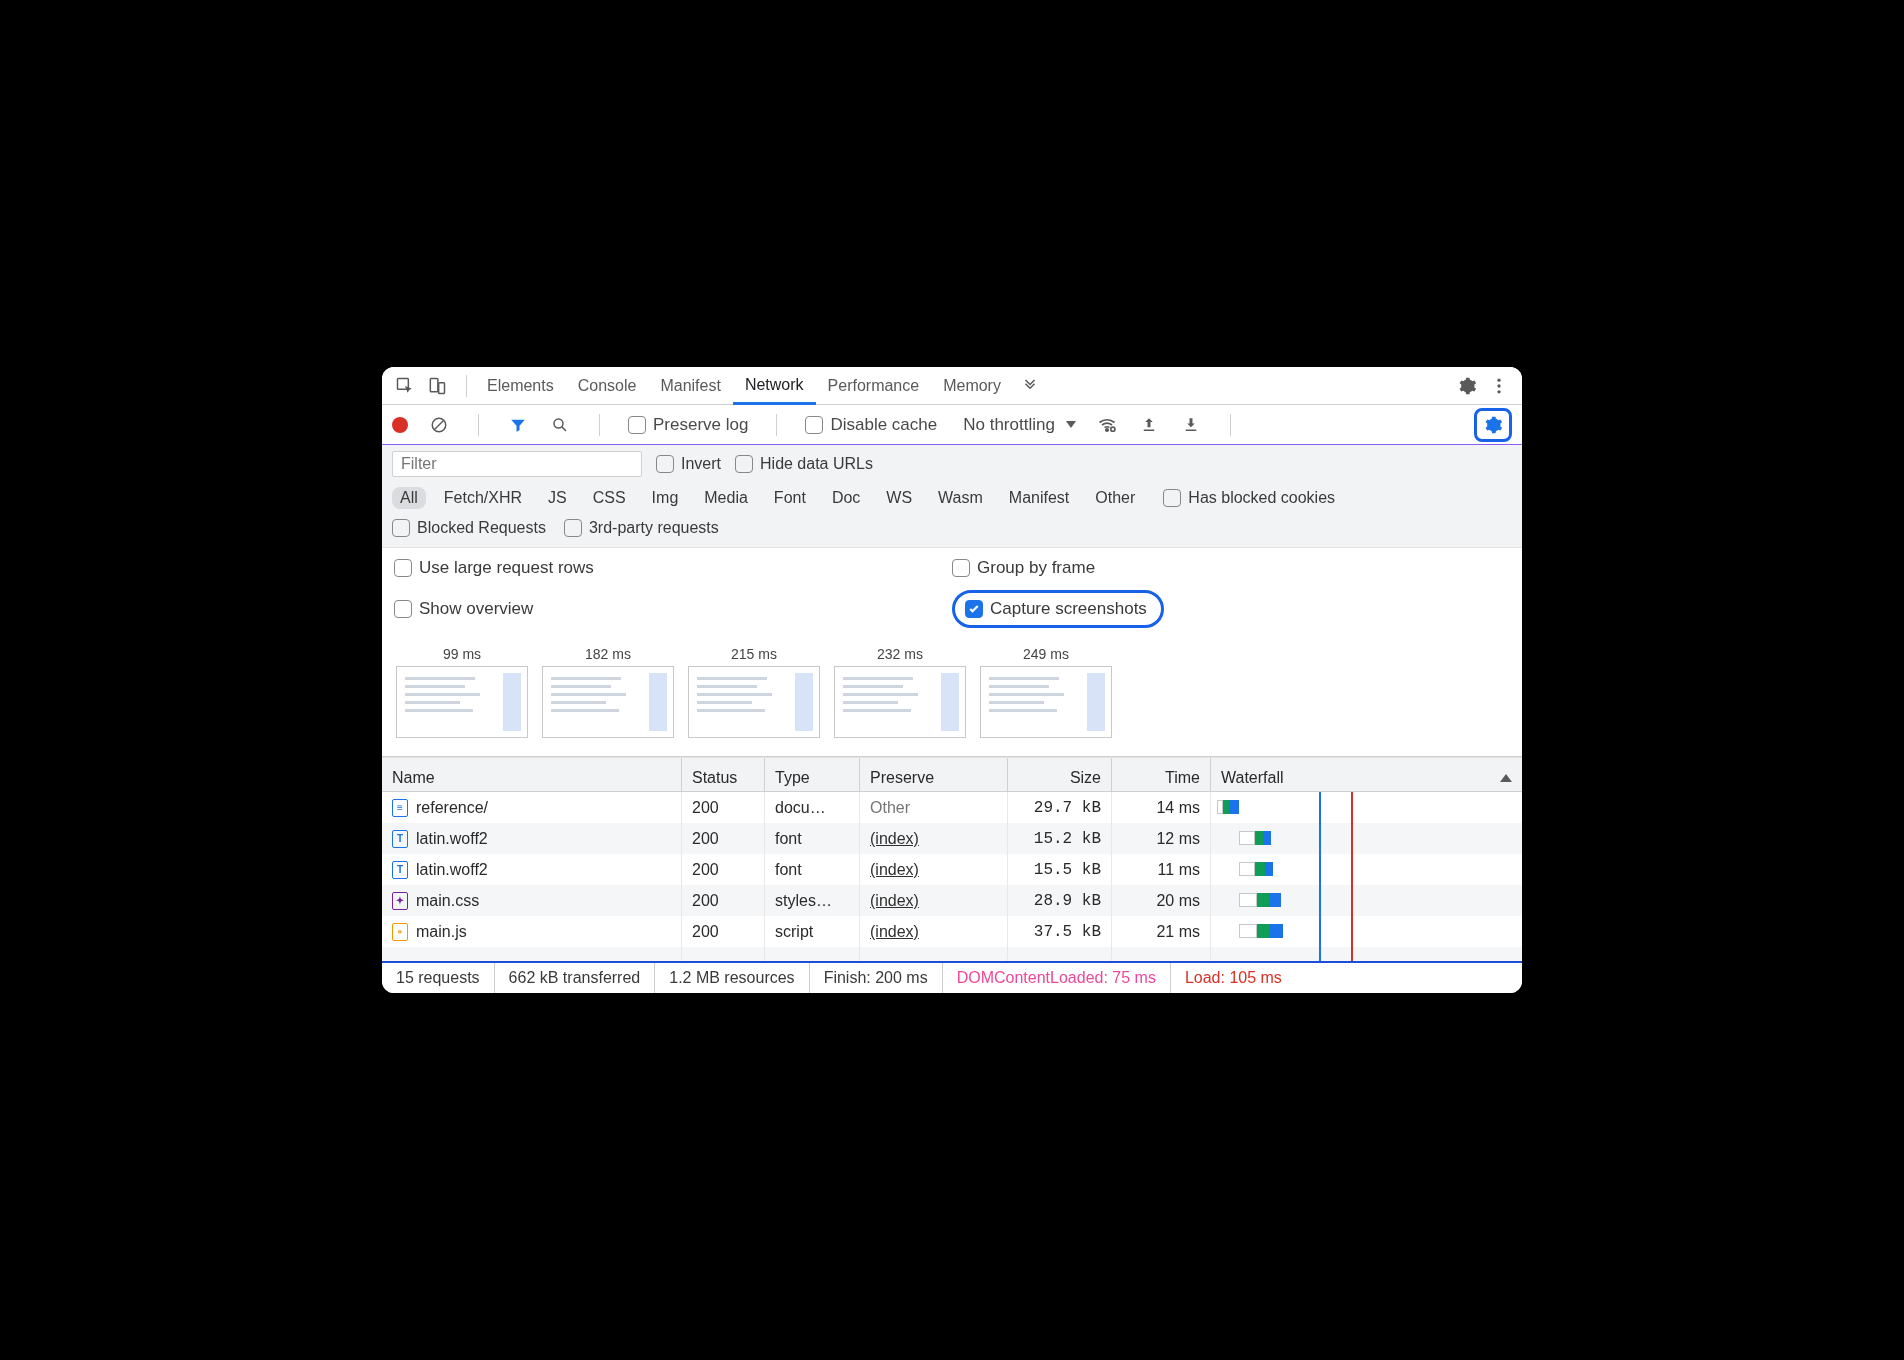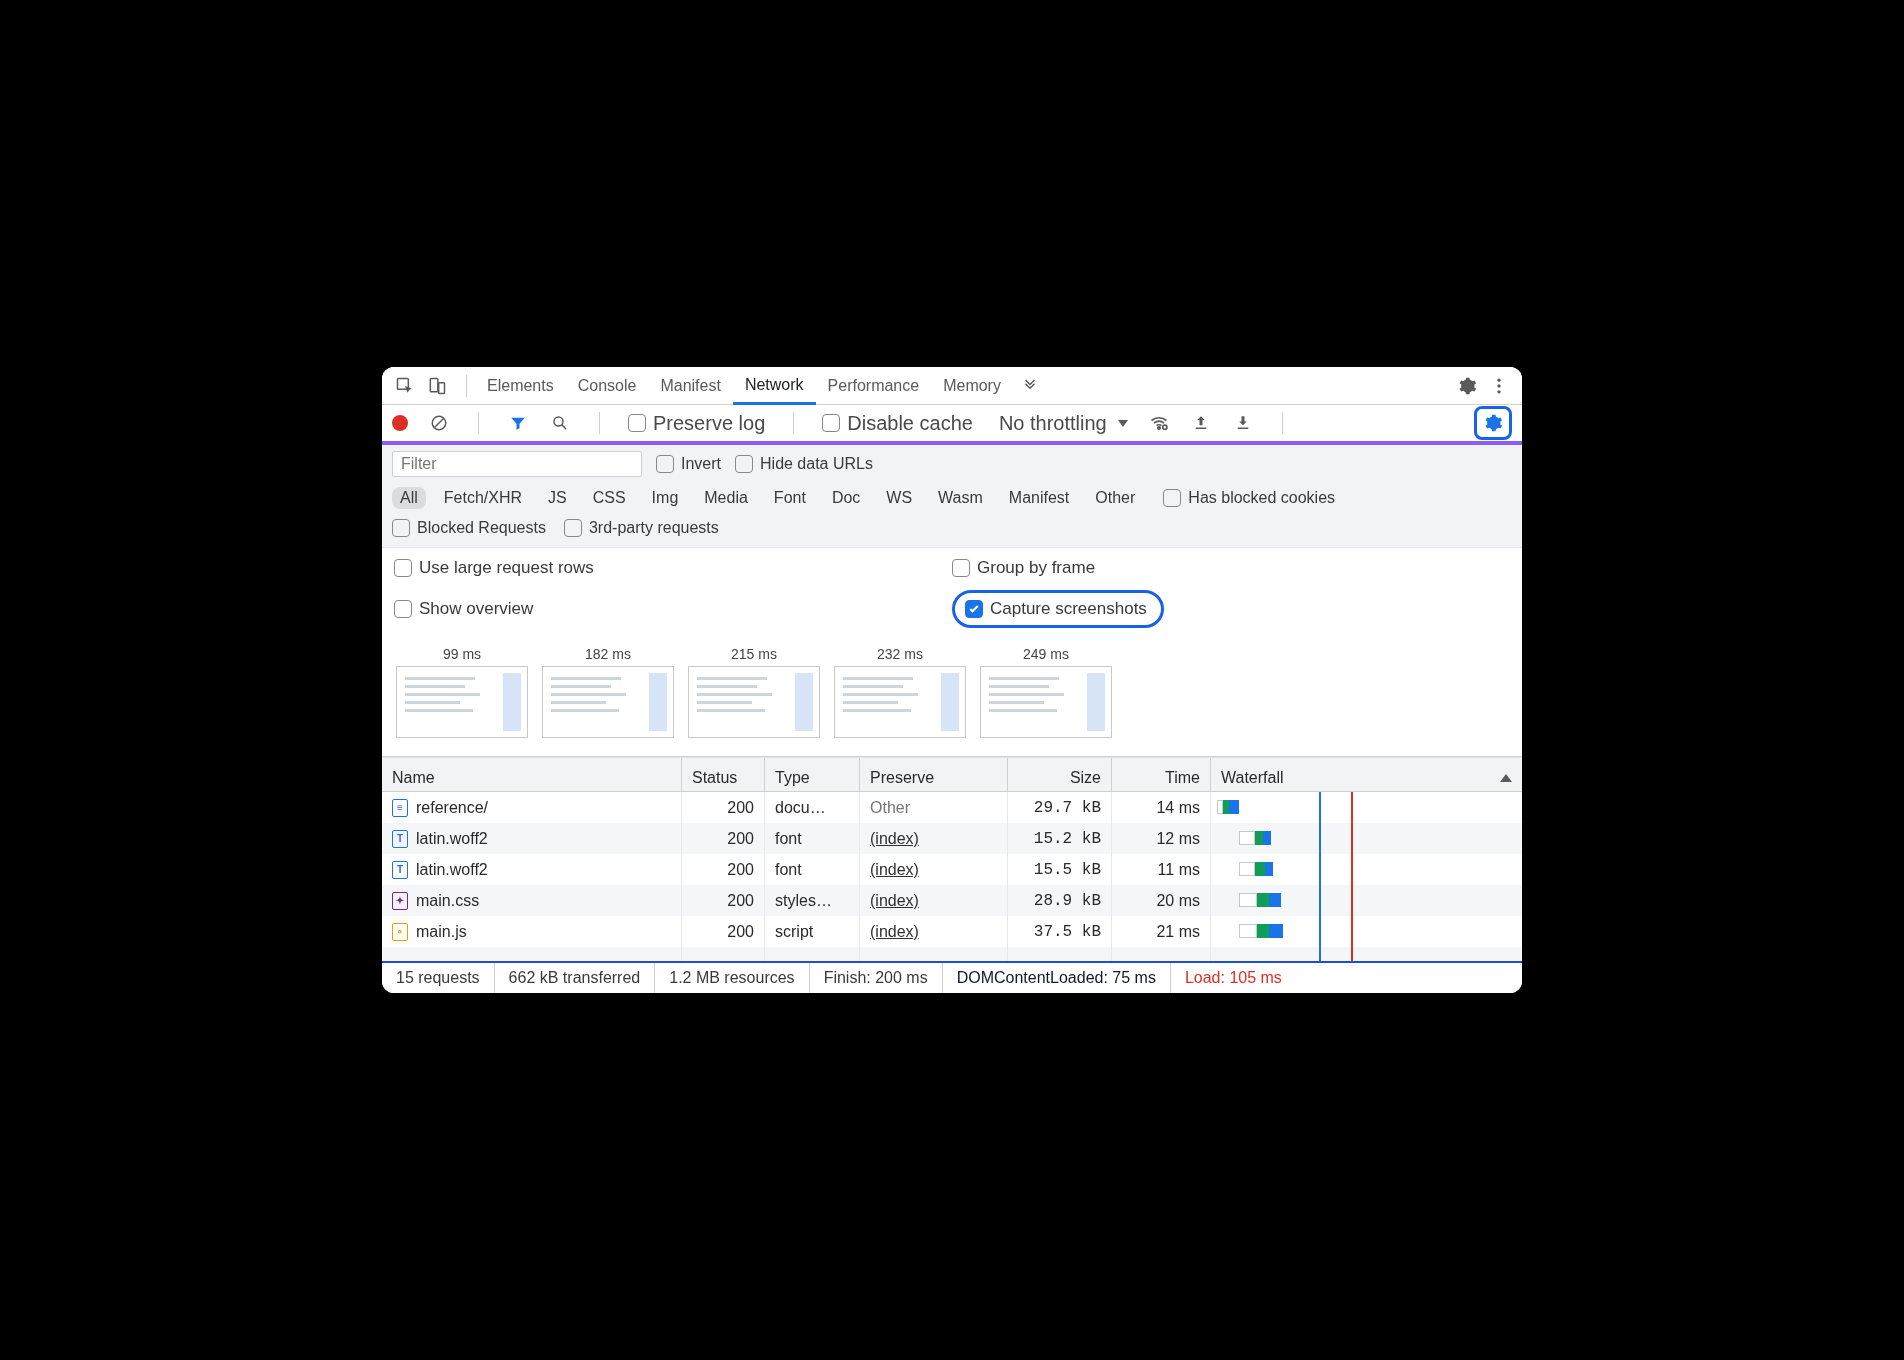--- a/index.html
+++ b/index.html
@@ -66,23 +66,23 @@
   .tab { padding: 0 12px; height: 100%; display: flex; align-items: center; cursor: pointer; }
   .tab.active { color: #202124; border-bottom: 3px solid #1a73e8; font-weight: 500; margin-bottom: -1px; }
   .tabbar .right { margin-left: auto; display: flex; align-items: center; gap: 10px; margin-right: 6px; }
 
   
   .toolbar {
     display: flex;
     align-items: center;
     gap: 20px;
     padding: 4px 10px;
-    border-bottom: 4px solid #8b5cf6;
+    border-bottom: 1px solid #8b5cf6;
     height: 40px;
-    font-size: 20px;
+    font-size: 17px;
     color: #4a4a4a;
     background: #fff;
   }
   .rec-dot { width: 16px; height: 16px; border-radius: 50%; background: #d93025; }
   .funnel-blue { color: #1a73e8; }
   .chk {
     width: 18px; height: 18px; border: 1.5px solid #888; border-radius: 4px;
     display: inline-flex; align-items: center; justify-content: center;
     flex: 0 0 18px;
   }
@@ -150,21 +150,21 @@
   .col-time { width: 99px; justify-content: flex-end; }
   .col-waterfall { flex: 1; border-right: none; }
   .sort-tri { margin-left: auto; width: 0; height: 0; border-left: 6px solid transparent; border-right: 6px solid transparent; border-bottom: 8px solid #5a5a5a; }
 
   .rows { font-size: 16px; color: #2a2a2a; position: relative; }
   .row { display: flex; height: 31px; align-items: stretch; }
   .row:nth-child(odd) { background: #fff; }
   .row:nth-child(even) { background: #f5f6f7; }
   .cell { border-right: 1px solid #e8e8e8; padding: 4px 10px; display: flex; align-items: center; overflow: hidden; white-space: nowrap; }
   .cell.name { width: 300px; gap: 8px; }
-  .cell.status { width: 83px; justify-content: flex-end; }
+  .cell.status { width: 83px; }
   .cell.type { width: 95px; text-overflow: ellipsis; }
   .cell.init { width: 148px; }
   .cell.size { width: 104px; justify-content: flex-end; font-family: Liberation Mono, monospace; }
   .cell.time { width: 99px; justify-content: flex-end; }
   .cell.waterfall { flex: 1; border-right: none; position: relative; }
   .init-other { color: #757575; }
   .init-link { color: #303030; text-decoration: underline; cursor: pointer; }
 
   .file-icon { width: 16px; height: 18px; border: 1.5px solid; border-radius: 2px; display: flex; align-items: center; justify-content: center; font-size: 10px; font-weight: bold; flex: 0 0 16px; }
   .fi-doc { border-color: #1a73e8; color: #1a73e8; }
@@ -181,21 +181,21 @@
   .vline.red  { background: #d93025; }
 
   .footer {
     display: flex; align-items: center; height: 32px;
     font-size: 16px; color: #3a3a3a;
     border-top: 2px solid #1d4ed8;
     background: #fff;
   }
   .footer .seg { padding: 0 14px; border-right: 1px solid #d0d0d0; height: 100%; display: flex; align-items: center; }
   .footer .seg:last-child { border-right: none; }
-  .footer .dcl { color: #0f172a; }
+  .footer .dcl { color: #ec4899; }
   .footer .load { color: #d93025; }
 </style>
 </head>
 <body>
 
 <div class="window">
 
 
   <div class="tabbar">
     <div class="tab-left-icons">

